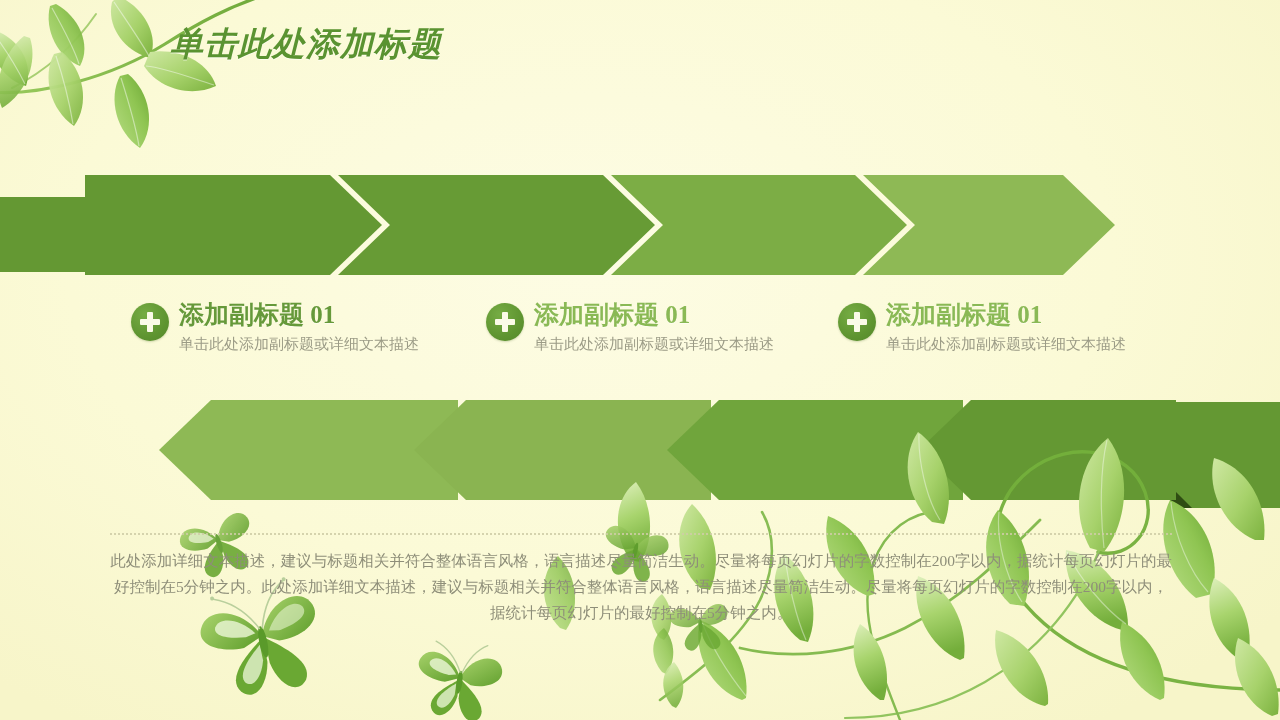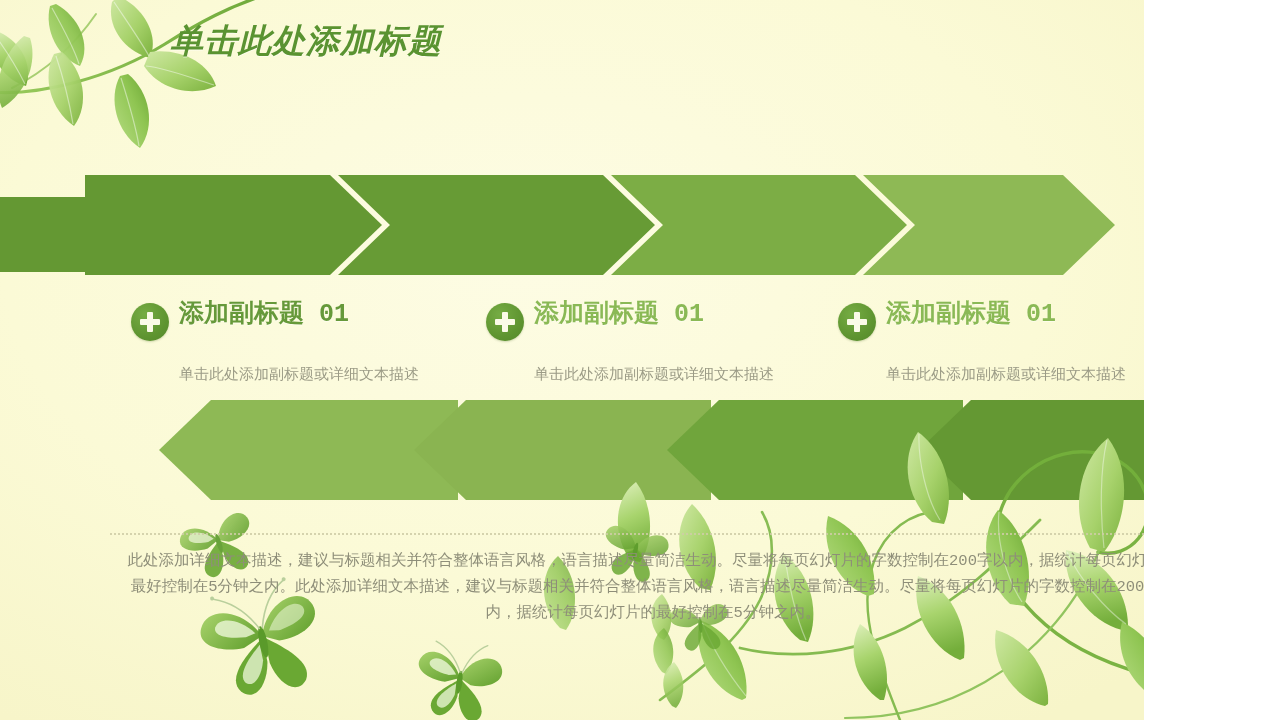--- a/index.html
+++ b/index.html
@@ -2,25 +2,25 @@
 <html lang="zh"><head>
 <meta charset="utf-8">
 <style>
   html, body {
     margin: 0;
     padding: 0;
     background: #ffffff;
   }
   #slide {
     position: relative;
-    width: 1144px;
+    width: 1280px;
     height: 720px;
     overflow: hidden;
     background: #fcfbdc;
-    font-family: Liberation Mono, monospace;
+    font-family: Liberation Serif, serif;
   }
 
   
   .bg-wash {
     position: absolute;
     inset: 0;
     background:
       radial-gradient(ellipse 900px 560px at 46% 36%, #fdfce4 0%, #fbfad6 58%, #f7f5c9 100%);
     pointer-events: none;
   }
@@ -102,21 +102,20 @@
   }
   .sub-item.dark .sub-head { color: #66993a; }
   .sub-item .sub-desc {
     position: absolute;
     left: 48px;
     top: 35px;
     font-size: 15px;
     line-height: 22px;
     color: #9b9b86;
     white-space: nowrap;
-    margin-top: 32px;
   }
 
   
   .divider {
     position: absolute;
     left: 110px;
     top: 533px;
     width: 1062px;
     height: 0;
     border-top: 2px dotted #cfcda7;
@@ -126,21 +125,20 @@
   
   .body-text {
     position: absolute;
     left: 110px;
     top: 548px;
     width: 1062px;
     font-size: 15.5px;
     line-height: 26px;
     color: #8e8e79;
     text-align: center;
-    margin-left: 12px;
   }
 </style>
 </head>
 <body>
 
 <div id="slide">
 
   <div class="bg-wash"></div>
 
   <svg class="deco" width="1280" height="720" viewBox="0 0 1280 720" aria-hidden="true">

